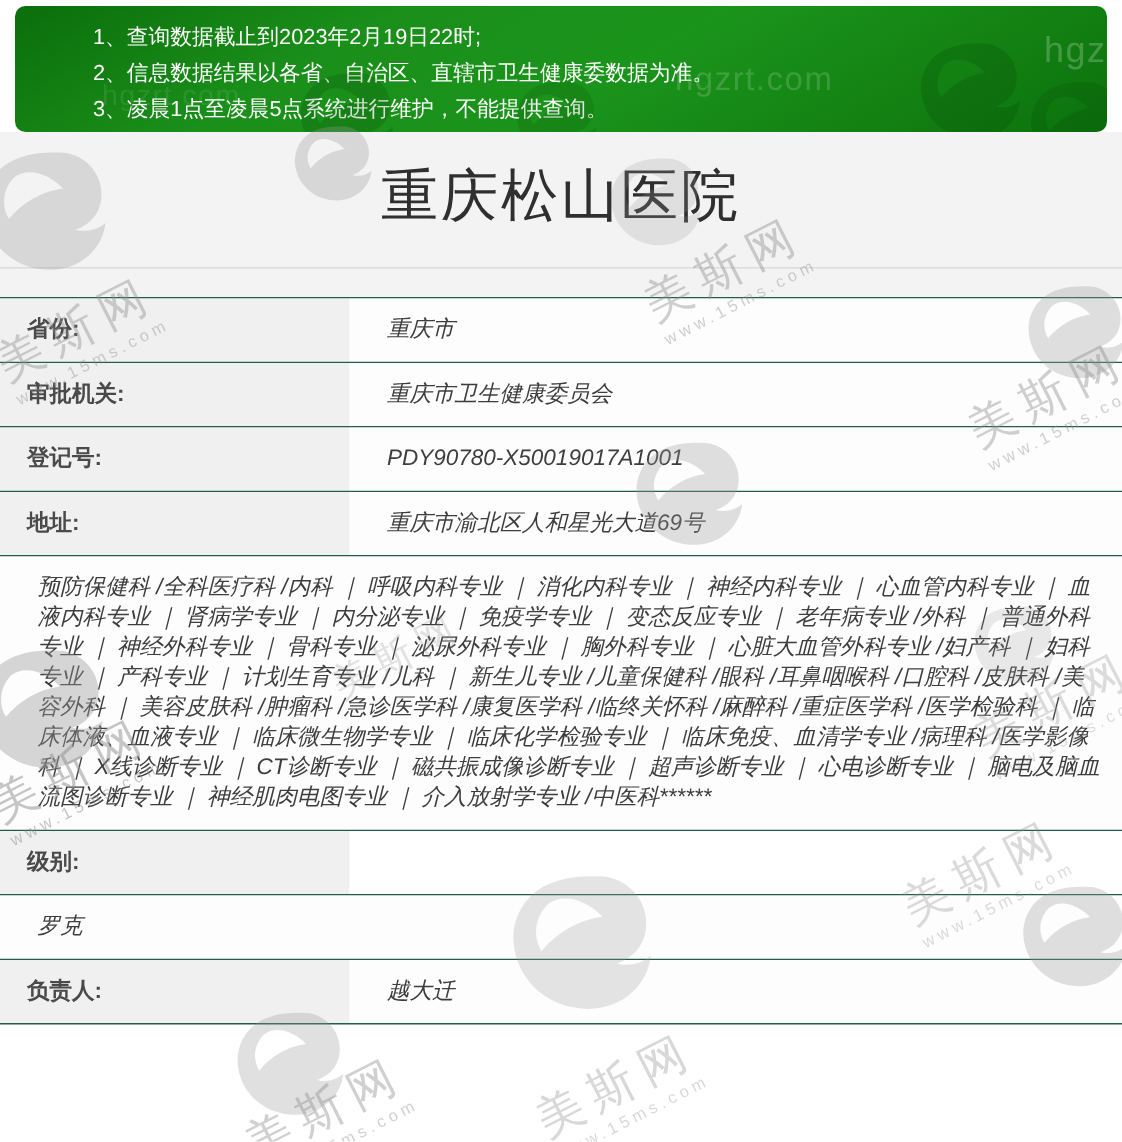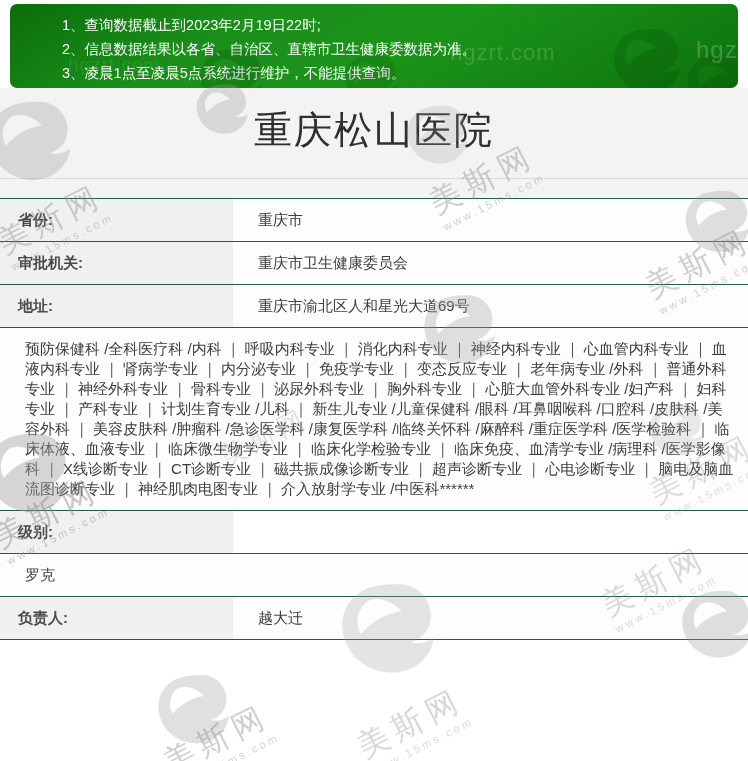--- a/index.html
+++ b/index.html
@@ -77,20 +77,21 @@
     color:var(--label-color);
   }
   .value-cell{
     flex:1 1 auto;
     background:var(--value-bg);
     padding:11px 14px 11px 25px;
     font-size:15px;
     line-height:20px;
     color:var(--value-color);
     word-break:break-all;
+    font-style:italic;
   }
   
   .wm-layer{
     position:absolute;
     inset:0;
     pointer-events:none;
     z-index:6;
   }
   .swan{position:absolute;color:#9a9a9a;opacity:.30;}
   .wm-text{
@@ -128,38 +129,42 @@
     </svg>
   <svg class="swan-svg banner-swan" style="left:598px;top:22px;width:75px;height:75px;color:rgba(0,50,0,.16)">
       <use href="#swan"></use>
     </svg>
   <svg class="swan-svg banner-swan" style="left:672px;top:48px;width:68px;height:68px;color:rgba(0,50,0,.13)">
       <use href="#swan"></use>
     </svg>
 
   <span class="banner-wm-text" style="left:440px;top:36px">hgzrt.com</span>
   <span class="banner-wm-text" style="left:58px;top:50px;color:rgba(255,255,255,0.09);font-size:19px">hgzrt.com</span>
-  <span class="banner-wm-text" style="left:686px;top:32px;font-size:24px;color:rgba(255,255,255,0.22)">hgz</span>
+  <span class="banner-wm-text" style="left:686px;top:16px;font-size:24px;color:rgba(255,255,255,0.22)">hgz</span>
 </div>
 
 <div class="header">
   <h1 class="page-title">重庆松山医院</h1>
   <div class="header-divider"></div>
 </div>
 
 <div class="info-table">
   <div class="row">
     <div class="label-cell">省份:</div>
     <div class="value-cell">重庆市</div>
   </div>
   <div class="row">
     <div class="label-cell">审批机关:</div>
     <div class="value-cell">重庆市卫生健康委员会</div>
   </div>
   <div class="row">
+    <div class="label-cell">登记号:</div>
+    <div class="value-cell">PDY90780-X50019017A1001</div>
+  </div>
+  <div class="row">
     <div class="label-cell">地址:</div>
     <div class="value-cell">重庆市渝北区人和星光大道69号</div>
   </div>
   <div class="row">
     <div class="value-cell">预防保健科 /全科医疗科 /内科 ｜ 呼吸内科专业 ｜ 消化内科专业 ｜ 神经内科专业 ｜ 心血管内科专业 ｜ 血液内科专业 ｜ 肾病学专业 ｜ 内分泌专业 ｜ 免疫学专业 ｜ 变态反应专业 ｜ 老年病专业 /外科 ｜ 普通外科专业 ｜ 神经外科专业 ｜ 骨科专业 ｜ 泌尿外科专业 ｜ 胸外科专业 ｜ 心脏大血管外科专业 /妇产科 ｜ 妇科专业 ｜ 产科专业 ｜ 计划生育专业 /儿科 ｜ 新生儿专业 /儿童保健科 /眼科 /耳鼻咽喉科 /口腔科 /皮肤科 /美容外科 ｜ 美容皮肤科 /肿瘤科 /急诊医学科 /康复医学科 /临终关怀科 /麻醉科 /重症医学科 /医学检验科 ｜ 临床体液、血液专业 ｜ 临床微生物学专业 ｜ 临床化学检验专业 ｜ 临床免疫、血清学专业 /病理科 /医学影像科 ｜ X线诊断专业 ｜ CT诊断专业 ｜ 磁共振成像诊断专业 ｜ 超声诊断专业 ｜ 心电诊断专业 ｜ 脑电及脑血流图诊断专业 ｜ 神经肌肉电图专业 ｜ 介入放射学专业 /中医科******</div>
   </div>
   <div class="row">
     <div class="label-cell">级别:</div>
   </div>
   <div class="row">

